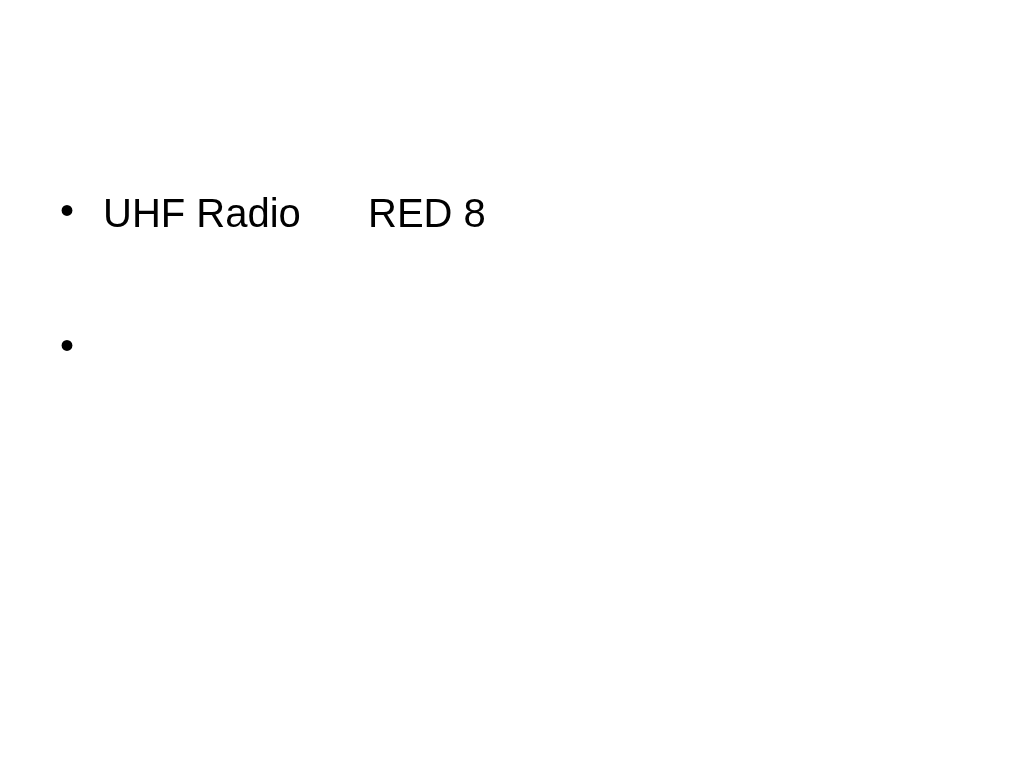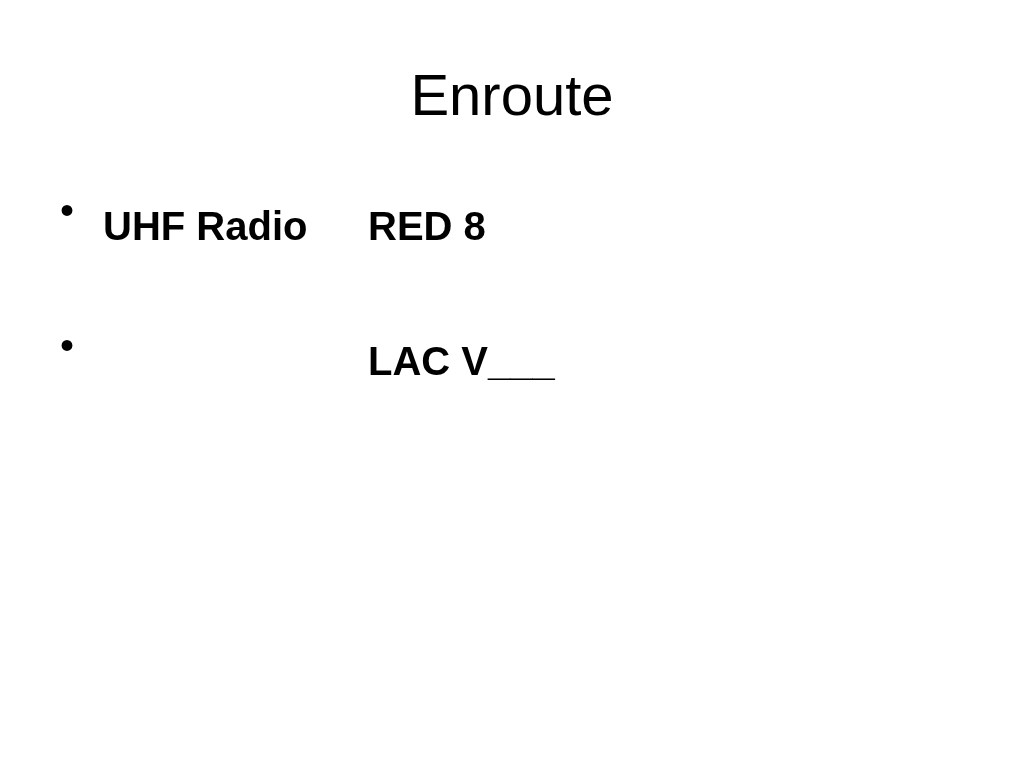--- a/index.html
+++ b/index.html
@@ -45,36 +45,34 @@
   }
   .bullet-row.row-1 { top: 186px; }
   .bullet-row.row-2 { top: 321px; }
   .bullet-marker {
     position: absolute;
     left: 60px;
     top: 0;
     font-size: 40px;
     line-height: 48px;
   }
-  .col { position: absolute; top: 16px; font-weight: bold; }
+  .col { position: absolute; top: 3px; }
   .col-1 { left: 103px; }
   .col-2 { left: 368px; }
   .col-3 { left: 577px; }
 </style>
 </head>
 <body>
 
 <div class="slide">
 
-  <h1 class="slide-title">Enroute</h1>
 
   <div class="bullet-row row-1">
     <span class="bullet-marker">•</span>
     <span class="col col-1">UHF Radio</span>
     <span class="col col-2">RED 8</span>
   </div>
 
   <div class="bullet-row row-2">
     <span class="bullet-marker">•</span>
-    <span class="col col-2">LAC V___</span>
   </div>
 
 </div>
 
 </body></html>

